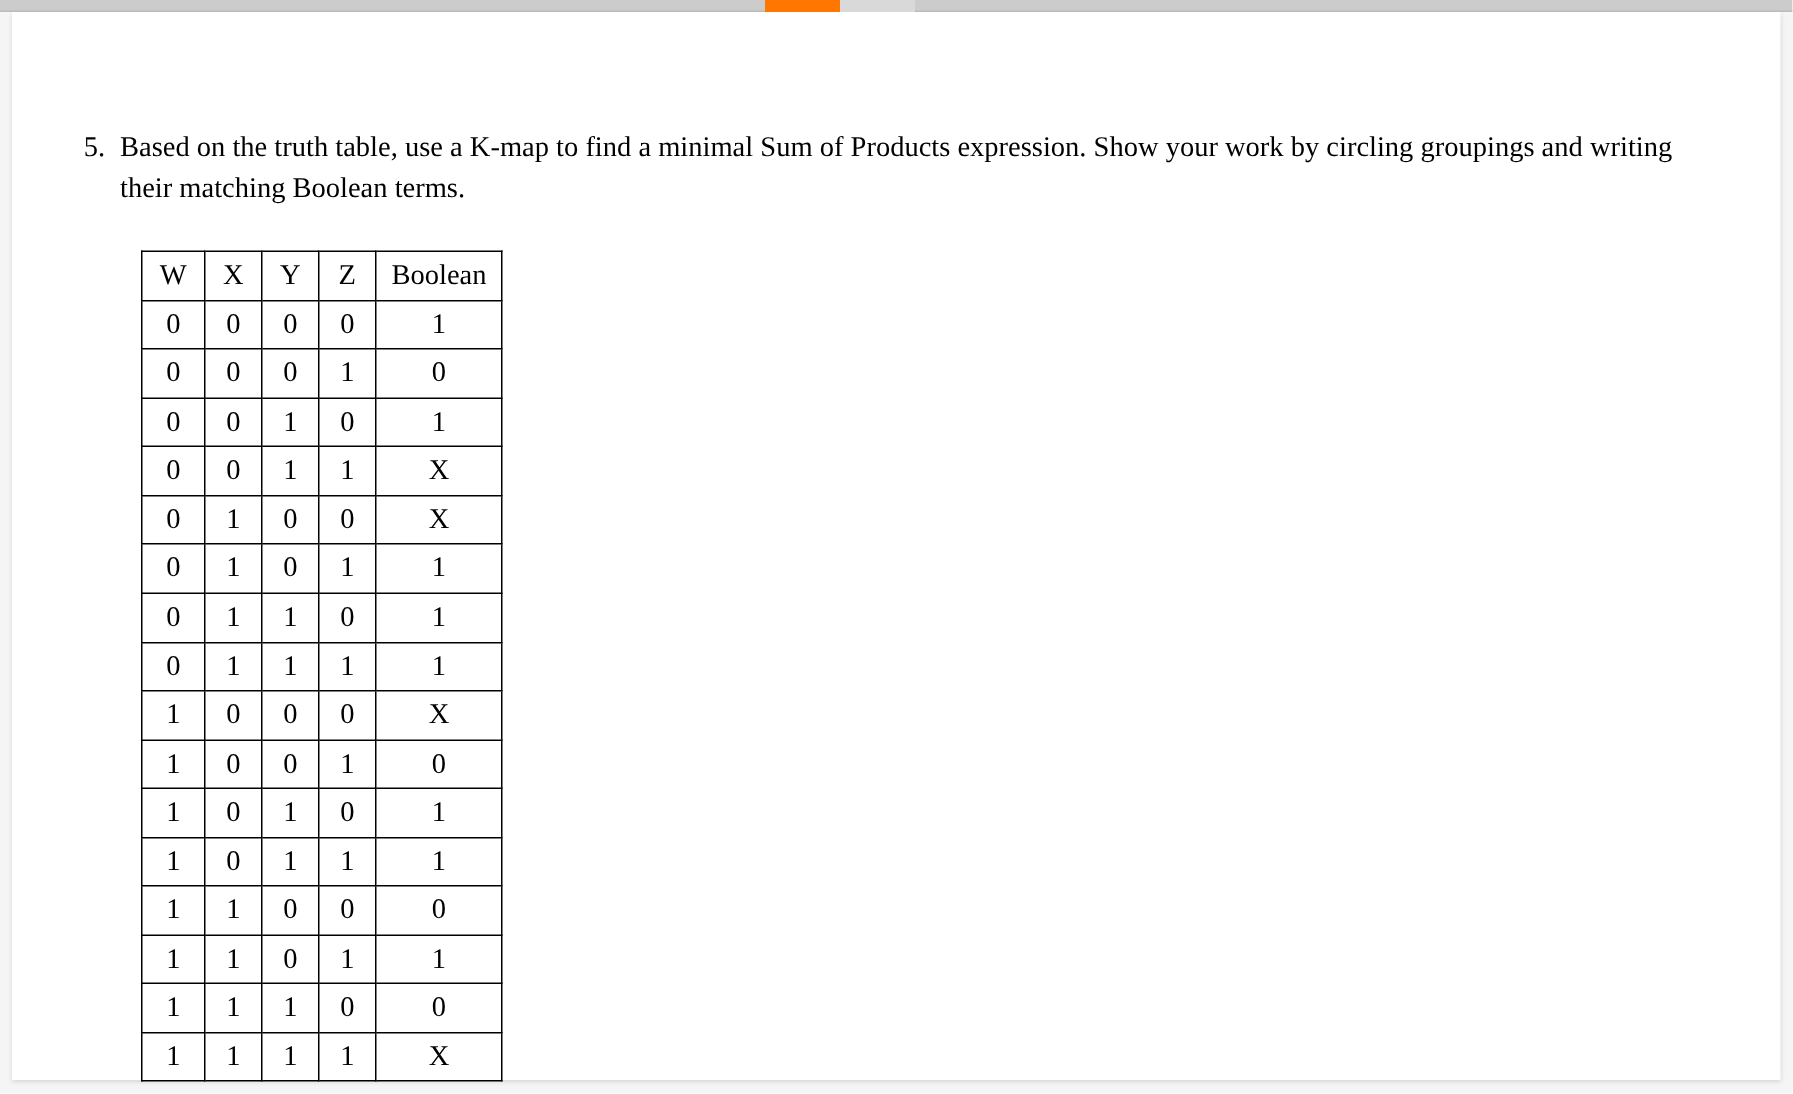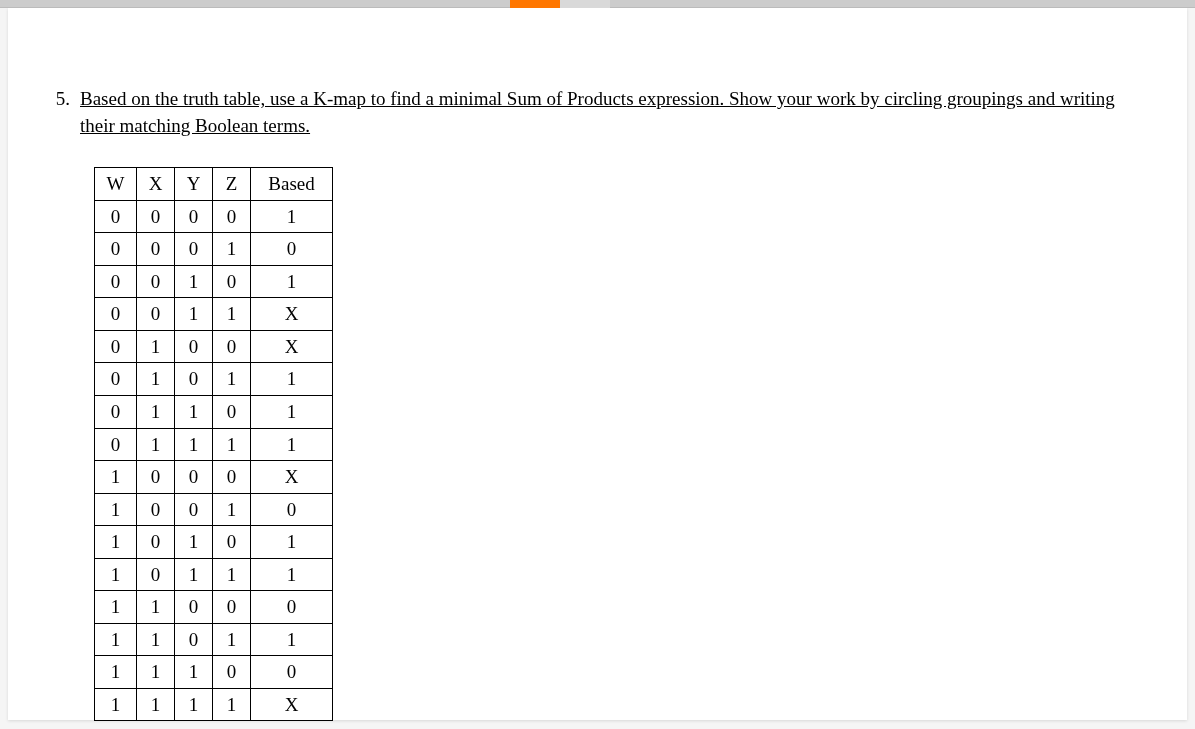--- a/index.html
+++ b/index.html
@@ -53,21 +53,20 @@
       margin-bottom: 28px;
     }
     .qnum {
       flex: 0 0 auto;
       width: 22px;
       text-align: right;
     }
     .qtext {
       flex: 1 1 auto;
       max-width: 1050px;
-      text-decoration: underline;
     }
     .table-wrap {
       margin-left: 46px;
     }
     table {
       border-collapse: collapse;
     }
     th, td {
       border: 1px solid #000;
       padding: 2px 10px;
@@ -98,21 +97,21 @@
   </div>
 
   <div class="table-wrap">
     <table>
       <thead>
         <tr>
           <th class="wcol">W</th>
           <th class="xcol">X</th>
           <th class="ycol">Y</th>
           <th class="zcol">Z</th>
-          <th class="outcol">Based</th>
+          <th class="outcol">Boolean</th>
         </tr>
       </thead>
       <tbody>
           <tr>
             <td class="wcol">0</td>
             <td class="xcol">0</td>
             <td class="ycol">0</td>
             <td class="zcol">0</td>
             <td class="outcol">1</td>
           </tr>

